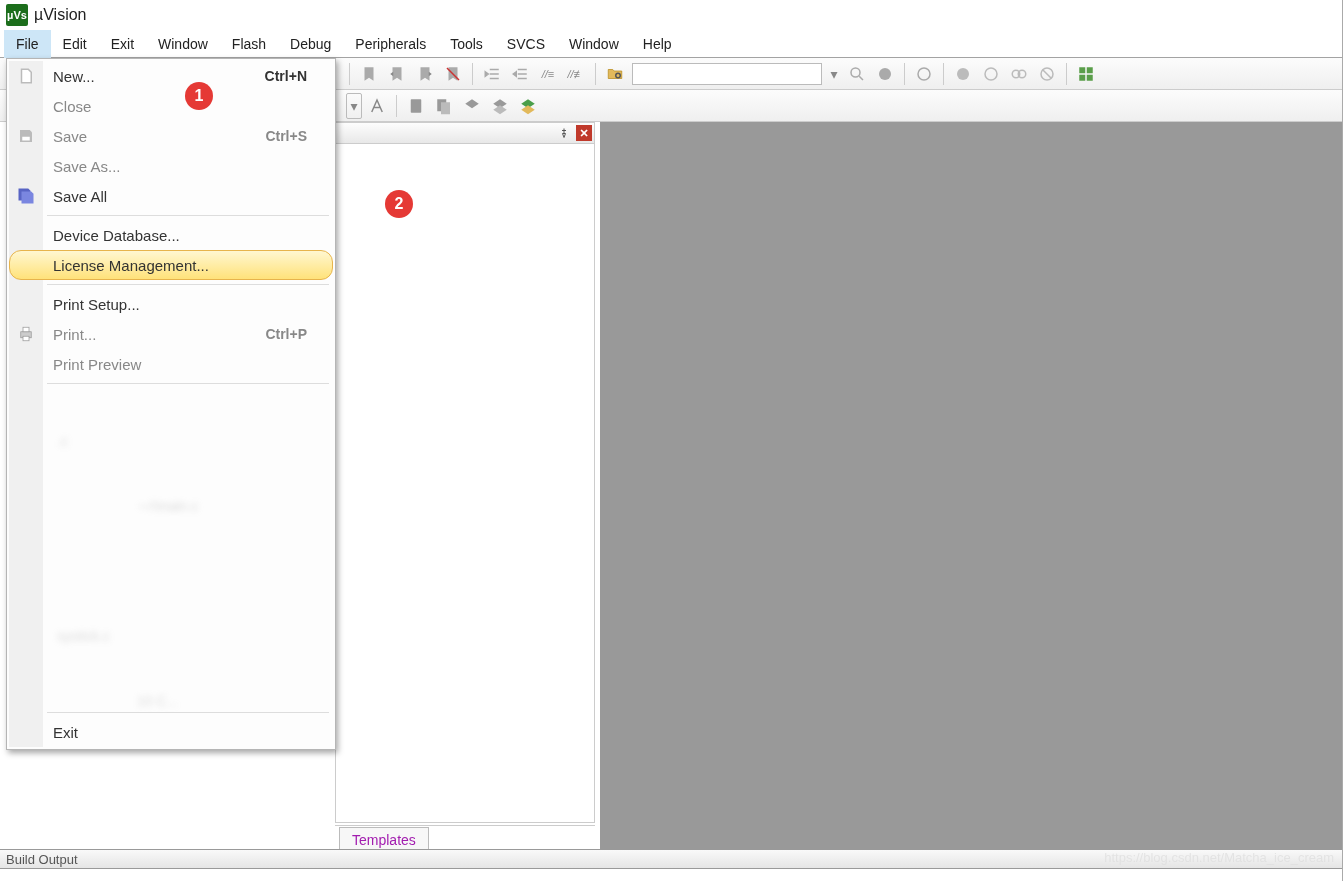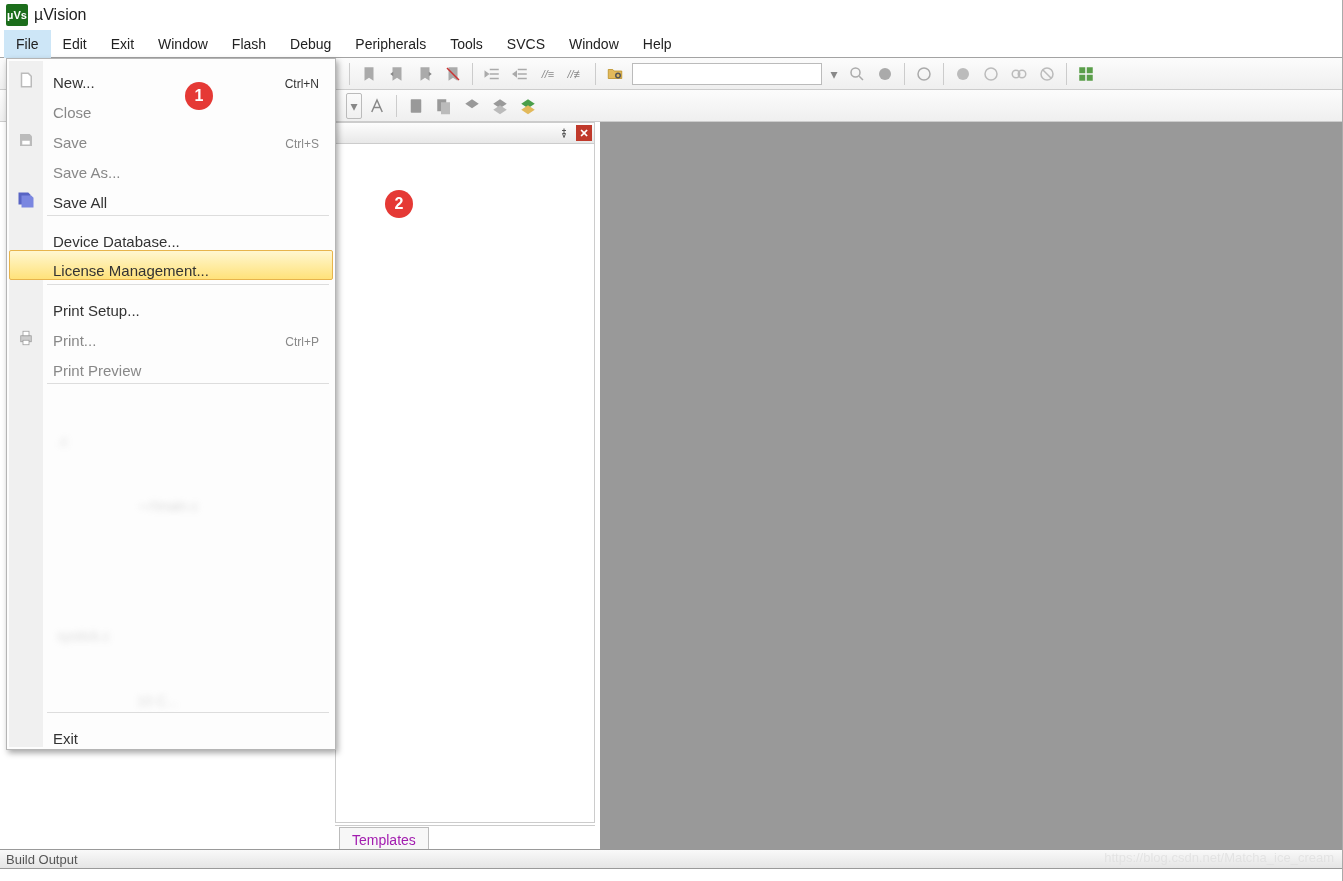--- a/index.html
+++ b/index.html
@@ -25,25 +25,25 @@
   .pane-titlebar{height:22px;background:linear-gradient(#fdfdfd,#e8e8e8);border:1px solid #ccc;display:flex;align-items:center;justify-content:flex-end;padding:0 2px;gap:4px;}
   .pane-body{position:absolute;left:335px;right:0;top:22px;bottom:28px;background:#fff;border:1px solid #ccc;border-top:none;}
   .pane-tabs{position:absolute;left:335px;right:0;bottom:0;height:26px;display:flex;align-items:center;border-top:1px solid #ccc;}
   .pane-tab{padding:2px 12px;border:1px solid #bbb;background:#f7f7f7;color:#a21caf;margin-left:4px;border-bottom:none;height:24px;line-height:20px;}
   
   .output-bar{position:absolute;left:0;right:0;bottom:12px;height:20px;background:linear-gradient(#f9f9f9,#e5e5e5);border-top:1px solid #999;border-bottom:1px solid #999;padding:0 6px;font-size:13px;color:#555;line-height:20px;}
   .bottom-strip{position:absolute;left:0;right:0;bottom:0;height:12px;background:#fff;}
   
   .dropdown{position:absolute;left:6px;top:58px;width:330px;background:#fdfdfd;border:1px solid #b5b5b5;box-shadow:2px 3px 6px rgba(0,0,0,0.35);padding:2px;}
   .dropdown .iconcol{position:absolute;left:2px;top:2px;bottom:2px;width:34px;background:#f0f0f0;}
-  .dd-item{position:relative;height:30px;display:flex;align-items:flex-end;padding-left:44px;font-size:15px;color:#333;}
+  .dd-item{position:relative;height:30px;display:flex;align-items:center;padding-left:44px;font-size:15px;color:#333;}
   .dd-item.disabled{color:#888;}
-  .dd-item .shortcut{margin-left:auto;margin-right:14px;color:#333;font-size:12px;}
+  .dd-item .shortcut{margin-left:auto;margin-right:26px;color:#333;font-size:14px;font-weight:bold;}
   .dd-item.disabled .shortcut{color:#888;}
-  .dd-item.highlight{background:linear-gradient(#fff7d1,#ffe27a);border:1px solid #e7b44c;border-radius:2px;margin:0;padding-left:43px;}
+  .dd-item.highlight{background:linear-gradient(#fff7d1,#ffe27a);border:1px solid #e7b44c;border-radius:12px;margin:0;padding-left:43px;}
   .dd-sep{height:1px;background:#ddd;margin:4px 4px 4px 38px;}
   .dd-icon{position:absolute;left:6px;width:22px;height:22px;display:inline-flex;align-items:center;justify-content:center;}
   .pixelated-area{position:relative;height:320px;margin-left:38px;}
   .pixelated-area .frag{filter:blur(3px);opacity:.35;color:#999;font-size:14px;}
   
   .pin-btn{width:16px;height:16px;display:inline-flex;align-items:center;justify-content:center;color:#555;}
   .close-btn{width:16px;height:16px;background:#c0392b;color:#fff;display:inline-flex;align-items:center;justify-content:center;font-size:11px;font-weight:bold;}
   
   .ann-badge{position:absolute;width:28px;height:28px;background:#e53935;color:#fff;border-radius:50%;display:flex;align-items:center;justify-content:center;font-size:16px;font-weight:600;}
   .watermark{position:absolute;right:8px;bottom:16px;color:#ddd;font-size:13px;opacity:.7;font-family:Arial,sans-serif;}

